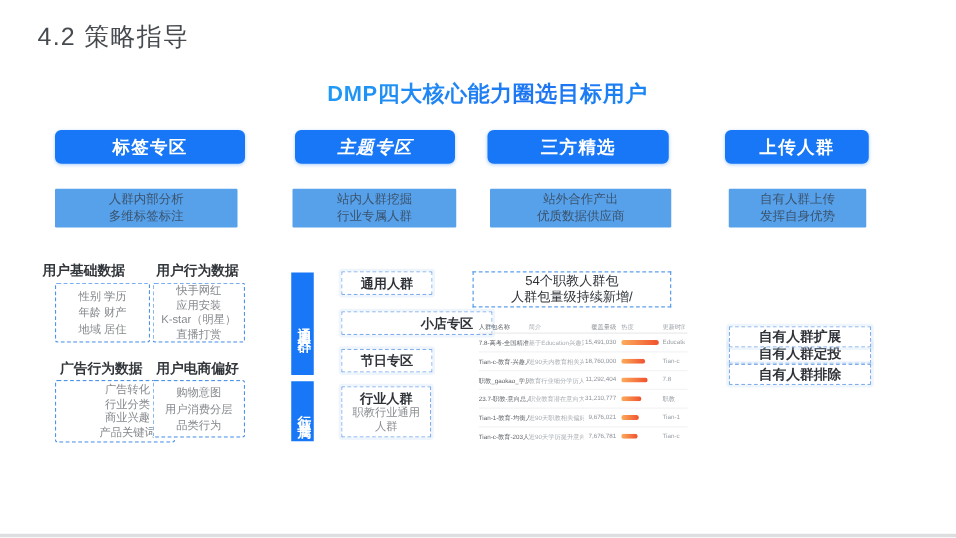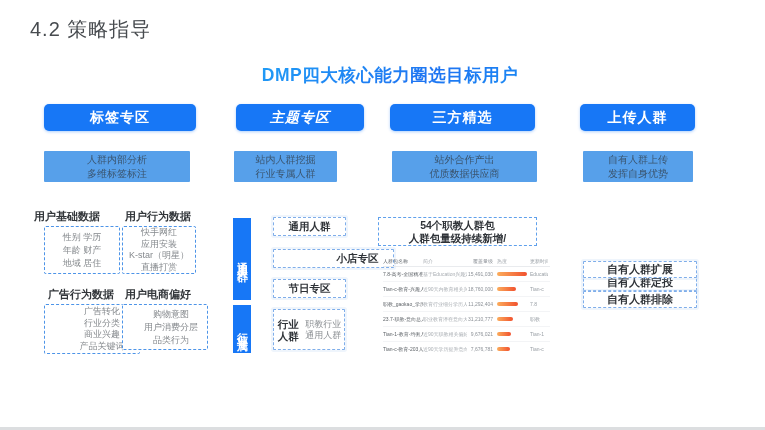--- a/index.html
+++ b/index.html
@@ -47,29 +47,29 @@
     writing-mode:vertical-lr;text-orientation:upright;letter-spacing:3px;
   }
   .theme-box{
     border:1px dashed #7faeea;background:#fff;border-radius:1px;
     font-size:10.5px;font-weight:bold;color:#2f3338;
     display:flex;align-items:center;justify-content:center;
     box-shadow:0 0 0 2px rgba(190,215,245,.25);
   }
   .theme-box-industry{
     border:1px dashed #7faeea;background:#fff;border-radius:1px;text-align:center;
-    display:flex;flex-direction:row;align-items:center;justify-content:center;
+    display:flex;flex-direction:column;align-items:center;justify-content:center;
     box-shadow:0 0 0 2px rgba(190,215,245,.25);
   }
   .theme-box-industry .t{font-size:10.5px;font-weight:bold;color:#2f3338;line-height:12px;}
   .theme-box-industry .s{font-size:9px;color:#8a8e92;line-height:10.5px;width:62px;}
   
   .head-box{
     border:1.5px dashed #5fa0ec;background:#fff;text-align:center;
-    font-size:10.5px;font-weight:bold;color:#2f3338;line-height:13px;
+    font-size:10.5px;font-weight:normal;color:#2f3338;line-height:13px;
     display:flex;flex-direction:column;justify-content:center;white-space:pre-line;
   }
   .mini-table{font-size:5px;color:#9aa0a6;}
   .mt-row{display:flex;align-items:center;height:14px;border-bottom:1px solid #f3f4f6;}
   .mt-head{height:10px;border-bottom:1px solid #e9ebee;color:#a6abb1;}
   .mt-c{overflow:hidden;white-space:nowrap;}
   .c-name{width:40px;color:#5f6469;}
   .c-desc{width:44px;color:#a8adb2;}
   .c-val{width:26px;text-align:right;color:#8d9298;padding-right:4px;}
   .c-bar{width:33px;}
@@ -90,21 +90,21 @@
 <div class="abs slide-title">4.2 策略指导</div>
 <div class="abs slide-subtitle">DMP四大核心能力圈选目标用户</div>
 
 <div class="abs pill-btn" style="left:44px;top:104px;width:152px;">标签专区</div>
 <div class="abs pill-btn" style="left:236px;top:104px;width:128px;font-style:italic;">主题专区</div>
 <div class="abs pill-btn" style="left:390px;top:104px;width:145px;">三方精选</div>
 <div class="abs pill-btn" style="left:580px;top:104px;width:115px;">上传人群</div>
 
 <div class="abs pill-desc" style="left:44px;top:151px;width:146px;text-align:center;">人群内部分析
 多维标签标注</div>
-<div class="abs pill-desc" style="left:234px;top:151px;width:103px;">站内人群挖掘
+<div class="abs pill-desc" style="left:234px;top:151px;width:131px;">站内人群挖掘
 行业专属人群</div>
 <div class="abs pill-desc" style="left:392px;top:151px;width:145px;">站外合作产出
 优质数据供应商</div>
 <div class="abs pill-desc" style="left:583px;top:151px;width:110px;">自有人群上传
 发挥自身优势</div>
 
 <div class="abs grp-title" style="left:28px;top:209px;width:78px;">用户基础数据</div>
 <div class="abs grp-title" style="left:120px;top:209px;width:76px;">用户行为数据</div>
 <div class="abs dash-box" style="left:44px;top:226px;width:74px;height:46px;line-height:13px;">性别 学历
 年龄 财产
@@ -113,21 +113,21 @@
 应用安装
 K-star（明星）
 直播打赏</div>
 
 <div class="abs grp-title" style="left:42px;top:287px;width:78px;">广告行为数据</div>
 <div class="abs grp-title" style="left:120px;top:287px;width:76px;">用户电商偏好</div>
 <div class="abs dash-box" style="left:44px;top:304px;width:74px;height:48px;padding-left:20px;">广告转化
 行业分类
 商业兴趣
 产品关键词</div>
-<div class="abs dash-box" style="left:122px;top:304px;width:72px;height:44px;line-height:13px;padding-left:12px;">购物意图
+<div class="abs dash-box" style="left:122px;top:304px;width:72px;height:44px;line-height:13px;">购物意图
 用户消费分层
 品类行为</div>
 
 <div class="abs vbar" style="left:233px;top:218px;width:18px;height:82px;">通用人群</div>
 <div class="abs vbar" style="left:233px;top:305px;width:18px;height:48px;">行业专属</div>
 
 <div class="abs theme-box" style="left:273px;top:217px;width:71px;height:17px;">通用人群</div>
 <div class="abs theme-box" style="left:273px;top:249px;width:71px;height:17px;padding-left:48px;">小店专区</div>
 <div class="abs theme-box" style="left:273px;top:279px;width:71px;height:17px;">节日专区</div>
 <div class="abs theme-box-industry" style="left:273px;top:309px;width:70px;height:39px;">

